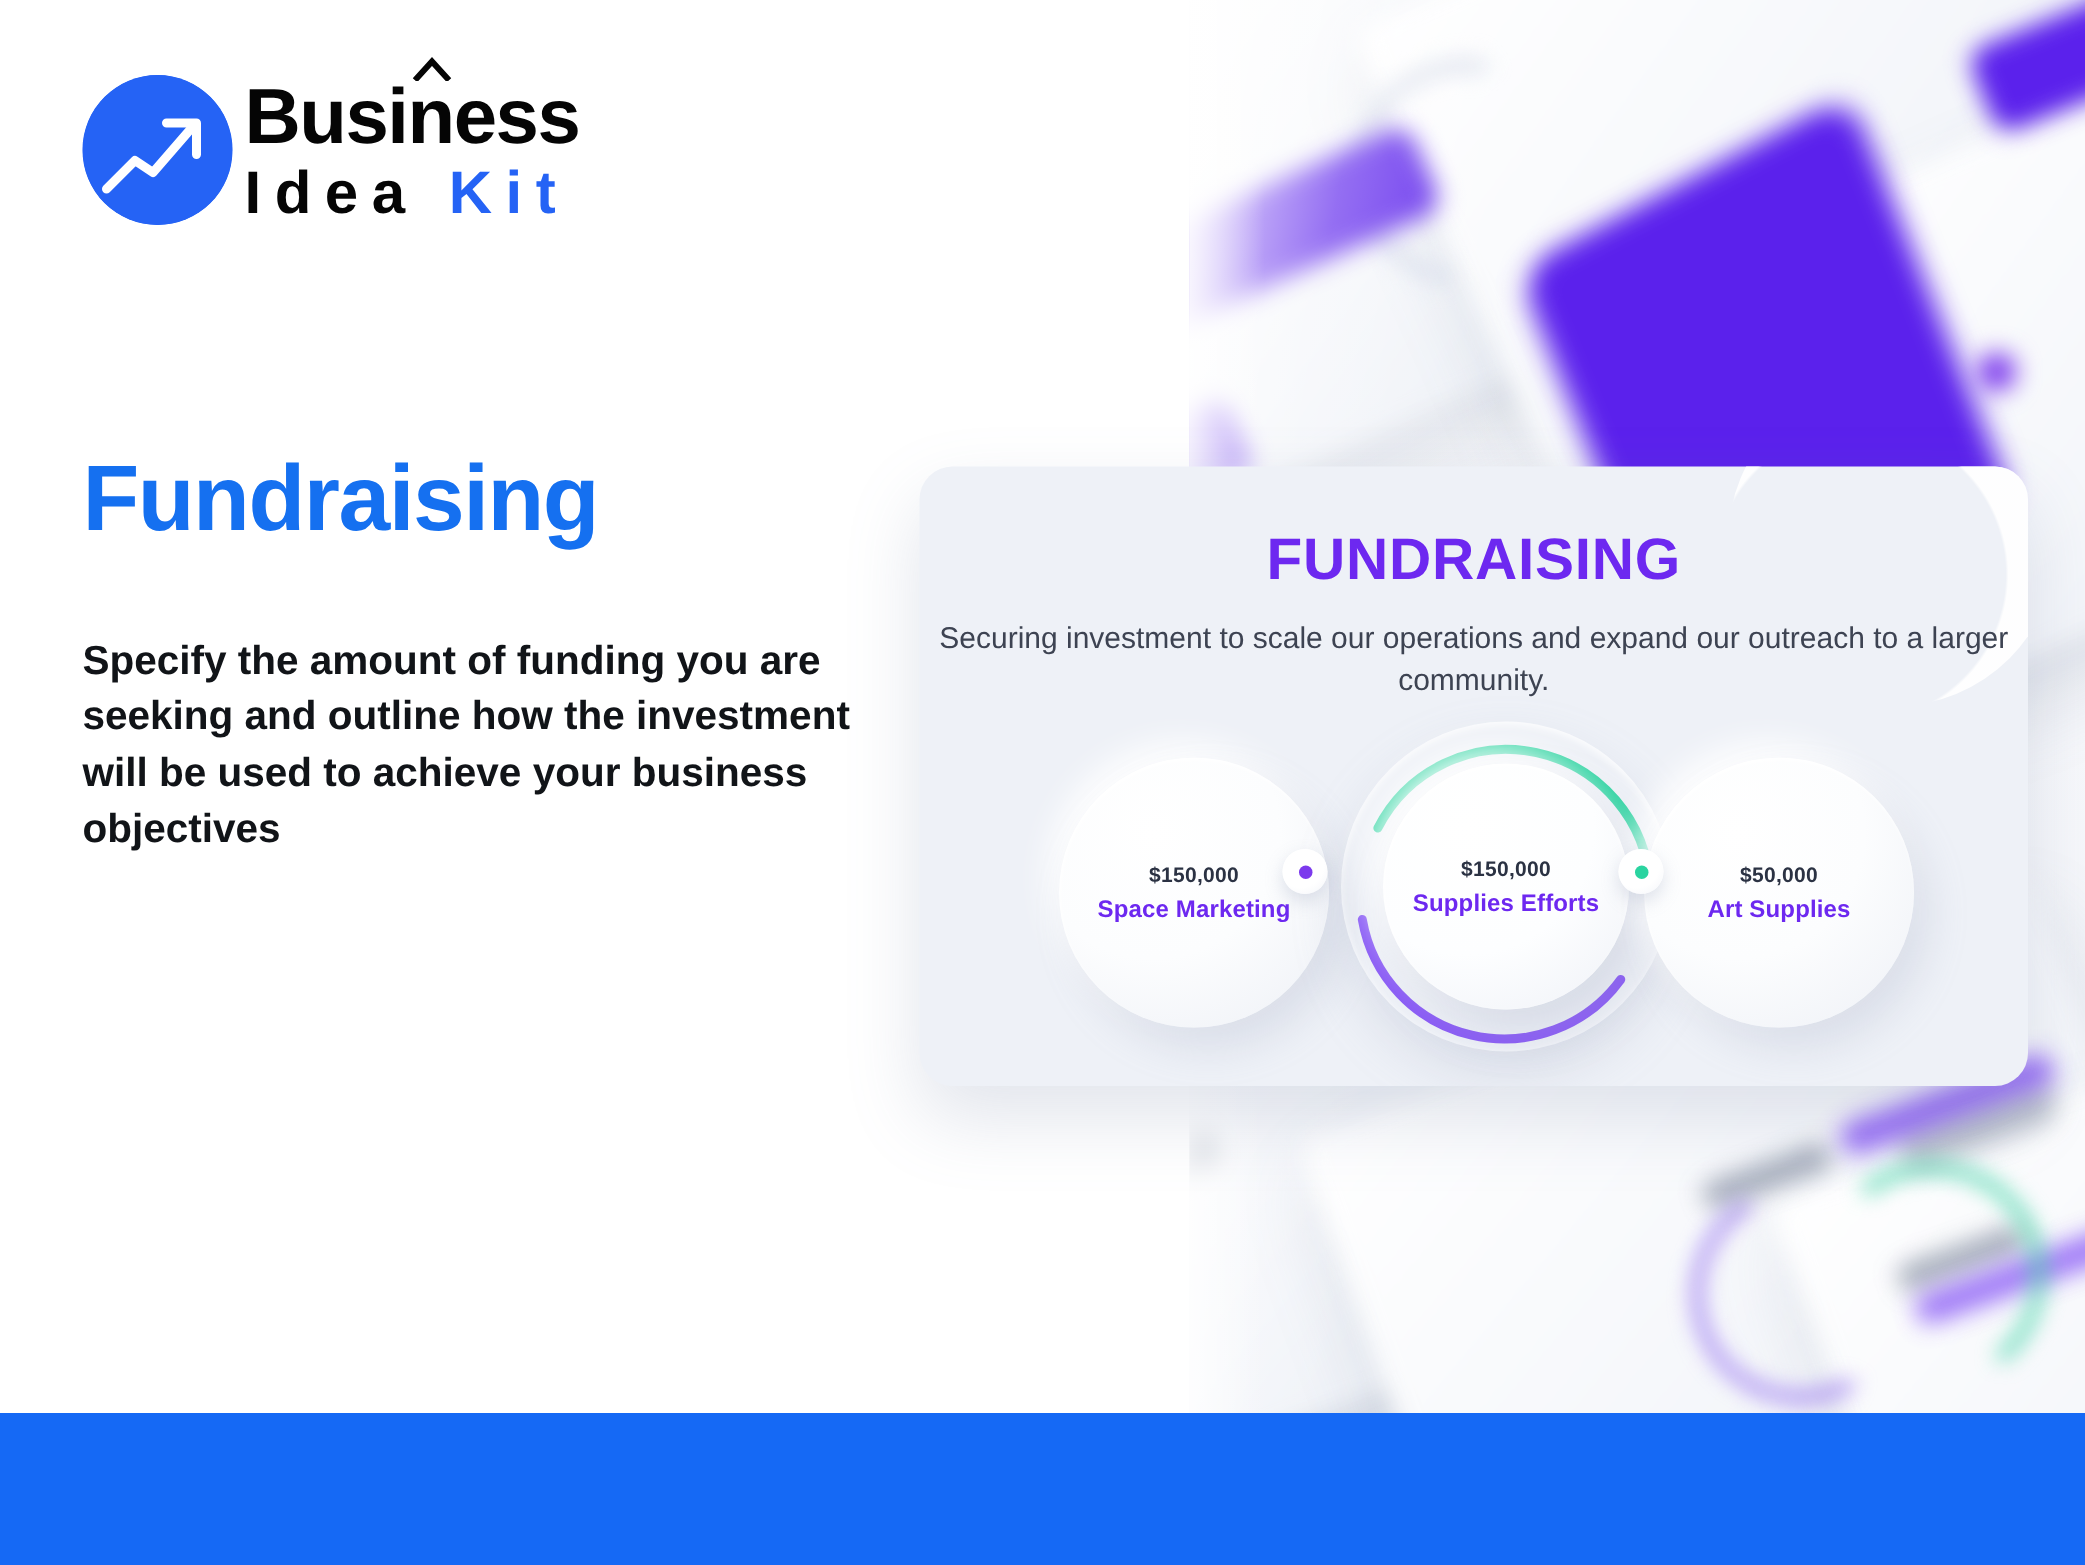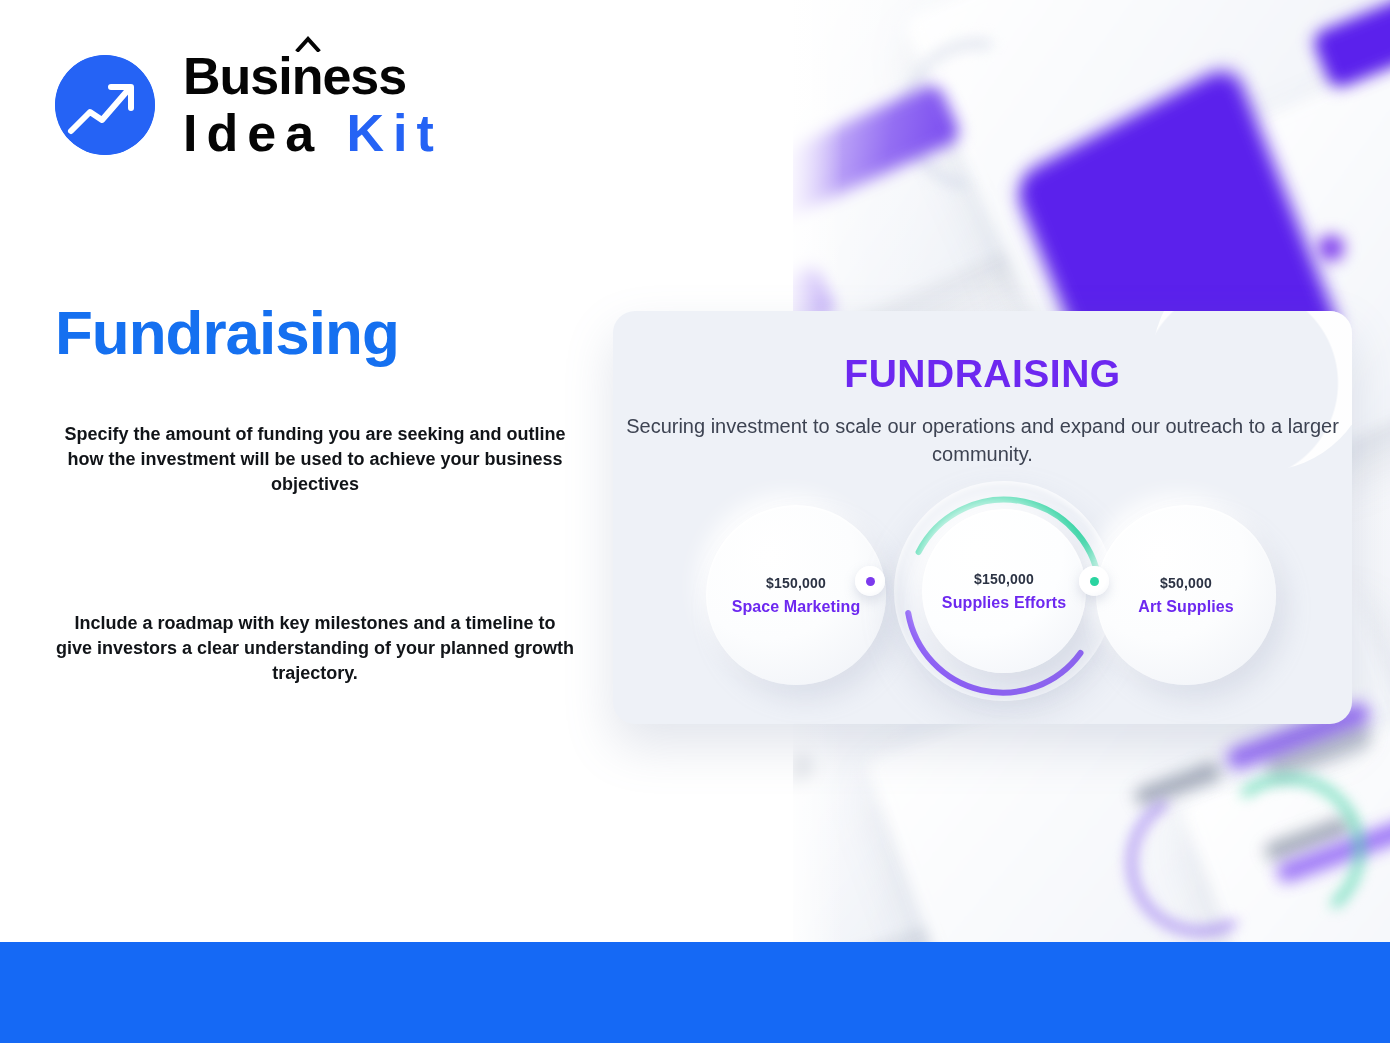--- a/index.html
+++ b/index.html
@@ -67,43 +67,43 @@
   
   .art-fade {
     position:absolute; left:733px; top:0; width:110px; height:942px;
     background:linear-gradient(90deg, #ffffff 0%, rgba(255,255,255,.96) 45%, rgba(255,255,255,0) 100%);
     pointer-events:none;
   }
 
   
   .left-col { position:absolute; left:0; top:0; width:793px; height:942px; }
 
-  .logo-row { position:absolute; left:55px; top:50px; display:flex; align-items:center; gap:28px; }
+  .logo-row { position:absolute; left:55px; top:50px; display:flex; align-items:center; gap:8px; }
   .logo-mark {
     width:100px; height:100px; border-radius:50%;
     background:#2563f5; position:relative; flex:none;
     overflow:hidden;
   }
   .logo-mark svg { position:absolute; left:0; top:0; }
   .logo-words { display:flex; flex-direction:column; line-height:1; }
   .logo-line1 {
     font-size:52px; font-weight:bold; color:#050505; letter-spacing:-1px;
     position:relative;
   }
   .logo-hat { position:absolute; left:112px; top:-14px; }
-  .logo-line2 { font-size:52px; font-weight:bold; letter-spacing:9px; color:#050505; margin-top:5px; }
+  .logo-line2 { font-size:40px; font-weight:bold; letter-spacing:9px; color:#050505; margin-top:5px; }
   .logo-line2 .kit { color:#2563f5; }
 
   .headline {
     position:absolute; left:55px; top:297px;
     font-size:62px; font-weight:bold; color:#1570f0; letter-spacing:-1px;
   }
   .para {
     position:absolute; left:55px; width:520px;
-    font-size:18px; font-weight:bold; color:#111418; line-height:1.38;text-align:center;
+    font-size:27px; font-weight:bold; color:#111418; line-height:1.38;
   }
   .para-1 { top:422px; }
   .para-2 { top:611px; }
 
   
   .card {
     position:absolute; left:613px; top:311px; width:739px; height:413px;
     background:#eef1f7; border-radius:22px;
     box-shadow:0 22px 50px rgba(110,125,160,.20);
     overflow:hidden;
@@ -225,21 +225,20 @@
         <div class="logo-line2">
           <span>Idea</span>
           <span class="kit">Kit</span>
         </div>
       </div>
     </div>
 
     <div class="headline">Fundraising</div>
 
     <div class="para para-1">Specify the amount of funding you are seeking and outline how the investment will be used to achieve your business objectives</div>
-    <div class="para para-2">Include a roadmap with key milestones and a timeline to give investors a clear understanding of your planned growth trajectory.</div>
   </div>
 
   <div class="card">
 
     <div class="card-title">FUNDRAISING</div>
     <div class="card-sub">Securing investment to scale our operations and expand our outreach to a larger community.</div>
 
     <div class="diagram">
 
       <div class="circle-side circle-left">

